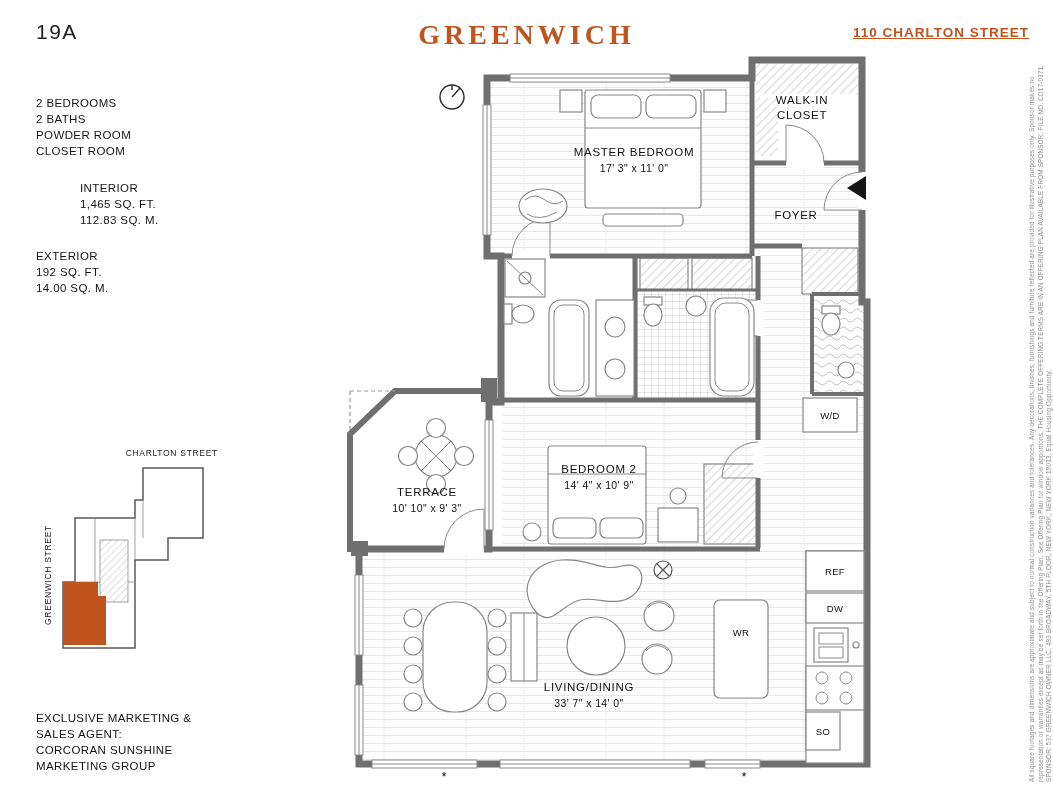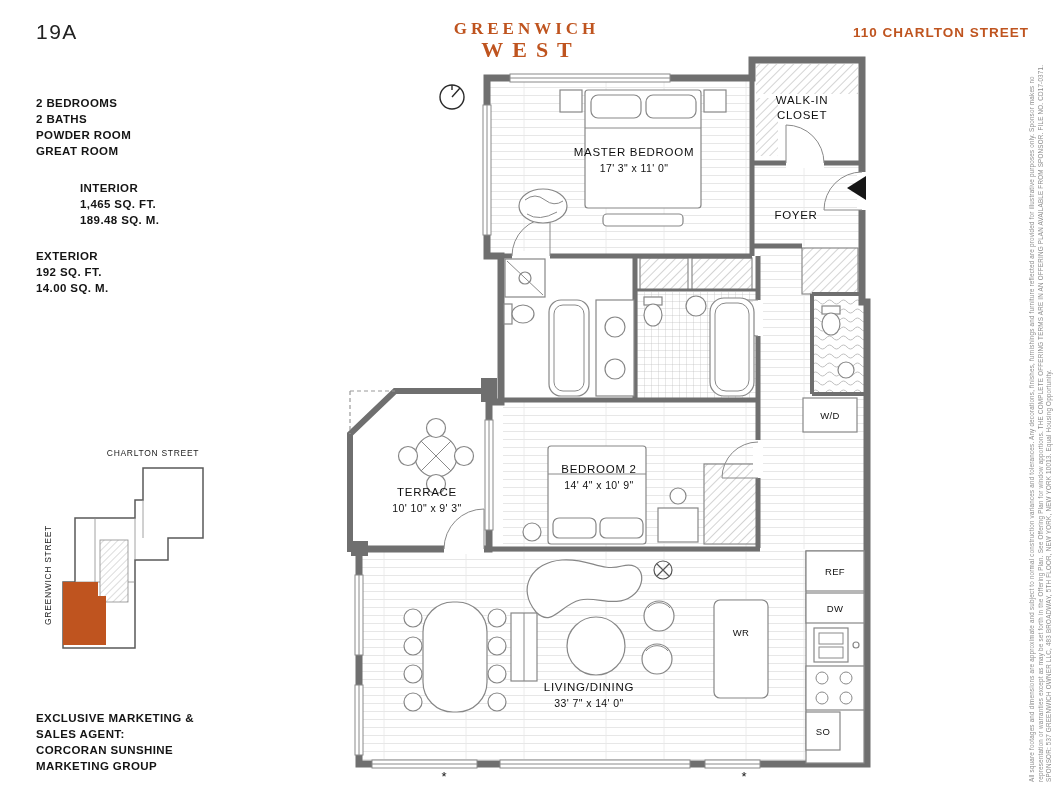--- a/index.html
+++ b/index.html
@@ -4,31 +4,31 @@
 <style>
   html,body{margin:0;padding:0;}
   body{
     width:1053px;height:800px;position:relative;background:#ffffff;
     font-family:"Liberation Sans",sans-serif;color:#161616;overflow:hidden;
   }
   .abs{position:absolute;}
   .unit-label{left:36px;top:20px;font-size:21px;letter-spacing:1.5px;color:#222;}
   .brand{left:0;right:0;top:20px;text-align:center;color:#bf541f;
          font-family:"Liberation Serif",serif;font-weight:bold;line-height:1.05;}
-  .brand .l1{font-size:17px;letter-spacing:4px;}
+  .brand .l1{font-size:28px;letter-spacing:4px;}
   .brand .l2{font-size:22px;letter-spacing:9px;text-indent:9px;}
-  .address{right:24px;top:25px;color:#bf541f;font-size:13.5px;font-weight:bold;letter-spacing:1px;}
+  .address{right:24px;top:25px;color:#bf541f;font-size:13.5px;font-weight:bold;letter-spacing:1px;text-decoration:underline;}
   .info{left:36px;font-size:11.5px;letter-spacing:0.4px;line-height:16px;color:#141414;}
-  .info div{white-space:nowrap;font-weight:bold;}
+  .info div{white-space:nowrap;}
   .features{top:95px;}
   .interior{top:180px;margin-left:44px;}
   .exterior{top:248px;}
   .marketing{top:710px;}
   .keyplan{left:30px;top:446px;width:200px;height:215px;}
-  .street-top{position:absolute;left:58px;top:2px;width:130px;text-align:center;
+  .street-top{position:absolute;left:58px;top:2px;width:130px;text-align:right;
               font-size:8.5px;letter-spacing:0.7px;color:#222;}
   .street-left{position:absolute;left:-42px;top:124px;width:120px;text-align:center;
                font-size:8.5px;letter-spacing:0.7px;color:#222;transform:rotate(-90deg);}
   .plan-svg{left:0;top:0;}
   .disclaimer{
     left:1028px;top:782px;width:718px;transform:rotate(-90deg);transform-origin:0 0;
     font-size:6.3px;line-height:1.35;color:#8c8c8c;letter-spacing:0.2px;
   }
   svg text{font-family:"Liberation Sans",sans-serif;fill:#101010;text-anchor:middle;}
   svg text.room{font-size:11.5px;letter-spacing:0.7px;}
@@ -39,36 +39,35 @@
   .furn{stroke:#878787;stroke-width:1.2;fill:#ffffff;}
   .thin{stroke:#8a8a8a;stroke-width:1;fill:none;}
 </style>
 </head>
 <body>
 
 <div class="abs unit-label">19A</div>
 
 <div class="abs brand">
   <div class="l1">GREENWICH</div>
-  <div class="l2">WEST</div>
 </div>
 
 <div class="abs address">110 CHARLTON STREET</div>
 
 <div class="abs info features">
   <div>2 BEDROOMS</div>
   <div>2 BATHS</div>
   <div>POWDER ROOM</div>
-  <div>GREAT ROOM</div>
+  <div>CLOSET ROOM</div>
 </div>
 
 <div class="abs info interior">
   <div>INTERIOR</div>
   <div>1,465 SQ. FT.</div>
-  <div>189.48 SQ. M.</div>
+  <div>112.83 SQ. M.</div>
 </div>
 
 <div class="abs info exterior">
   <div>EXTERIOR</div>
   <div>192 SQ. FT.</div>
   <div>14.00 SQ. M.</div>
 </div>
 
 <div class="abs keyplan">
   <div class="street-top">CHARLTON STREET</div>

